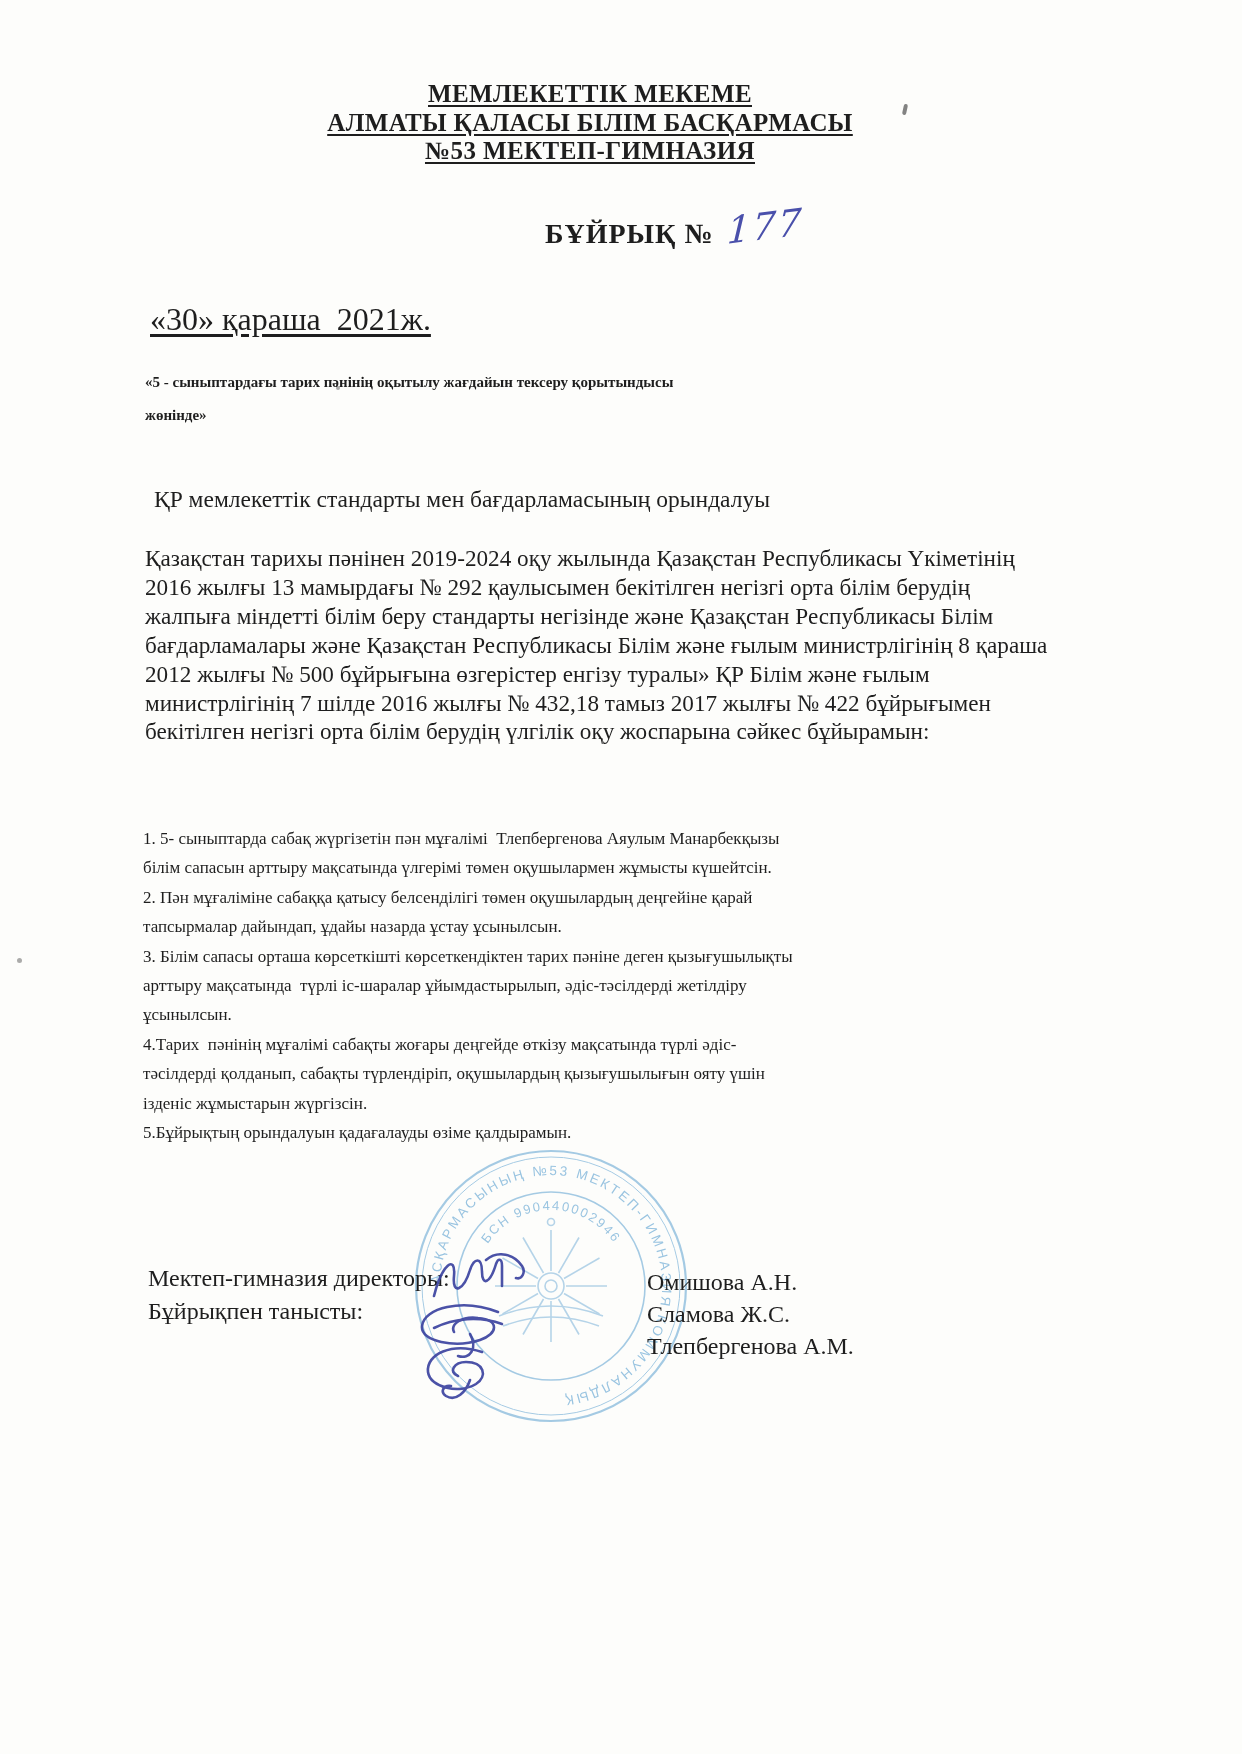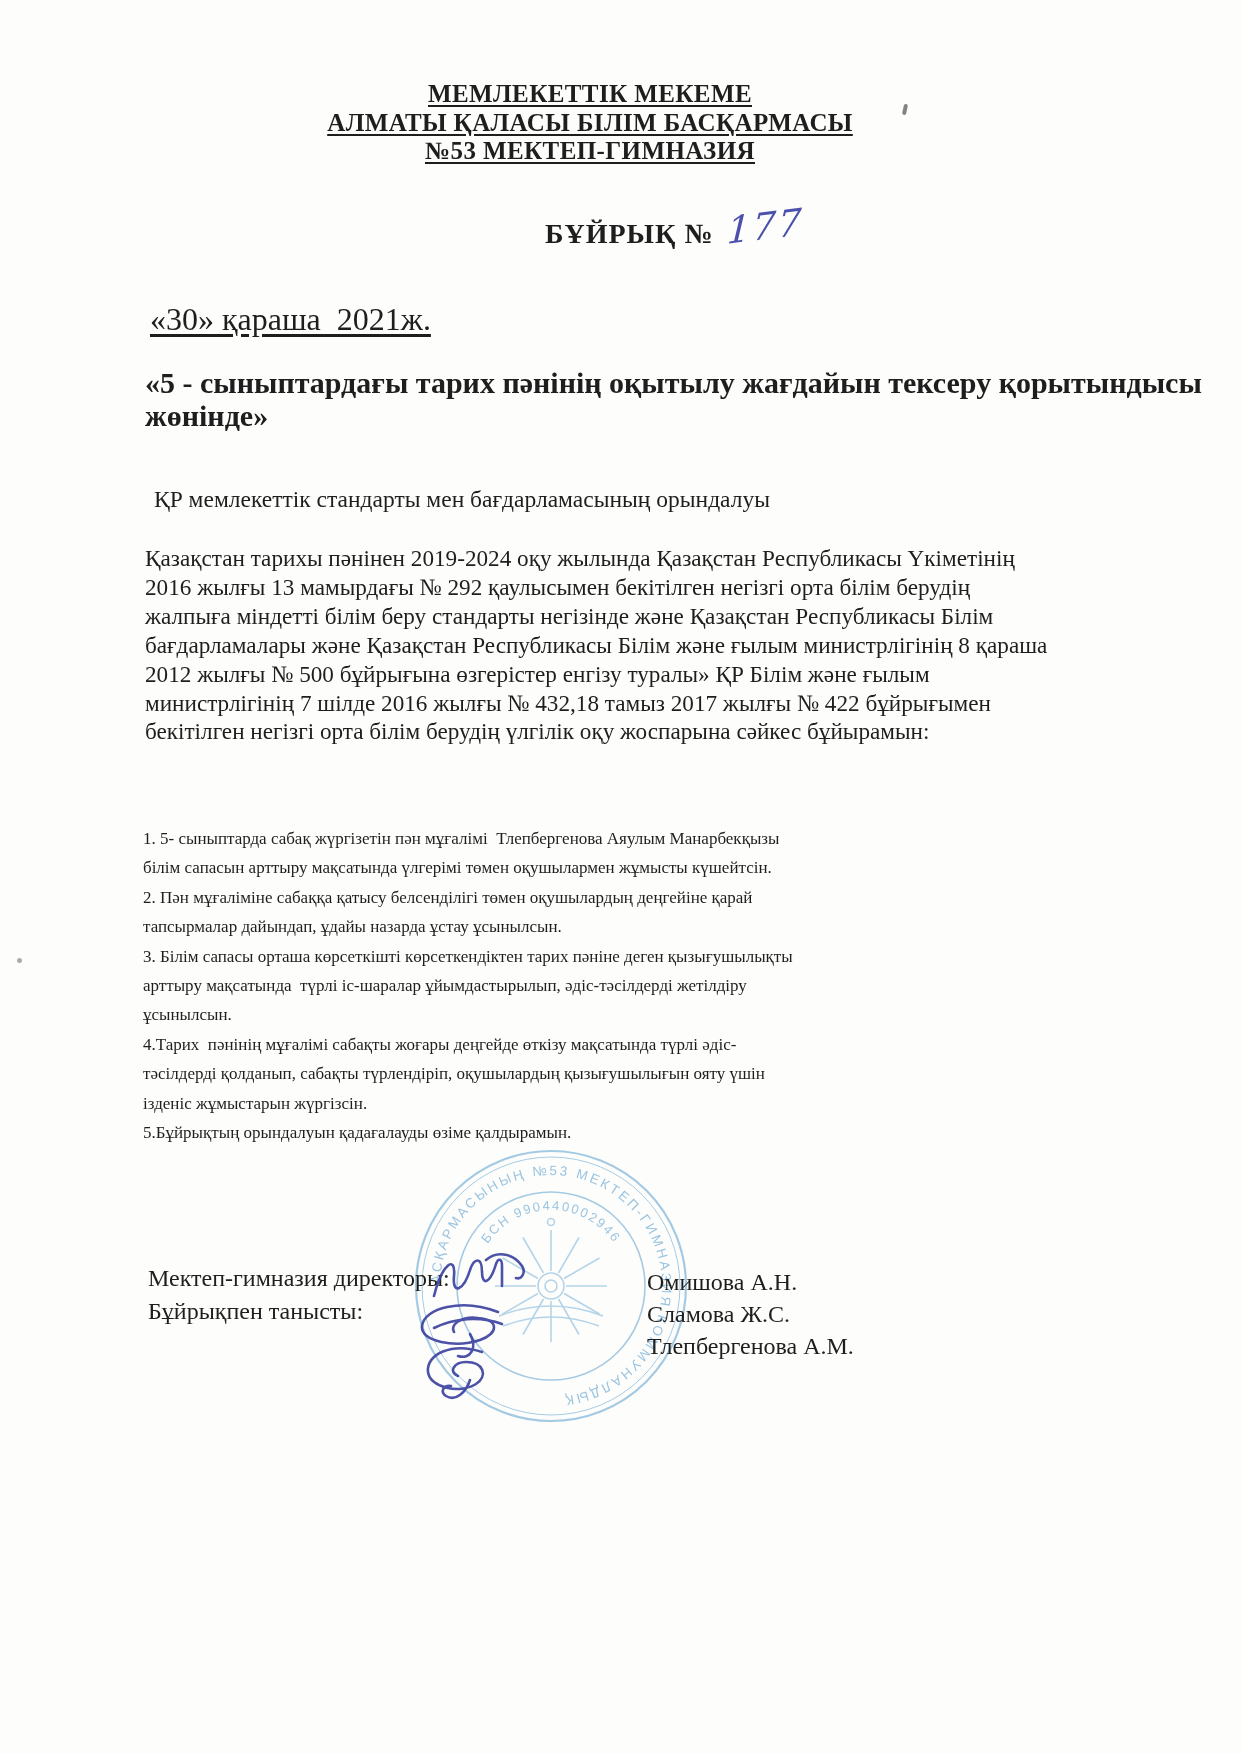--- a/index.html
+++ b/index.html
@@ -41,21 +41,21 @@
   }
 
   .date-line {
     top:301px; left:150px;
     font-size:32px;
     text-decoration:underline; text-underline-offset:4px;
   }
 
   .subject {
     top:366px; left:145px;
-    font-weight:bold; font-size:30px; line-height:33px;
+    font-weight:bold; font-size:15px; line-height:33px;
   }
 
   .intro-line { top:486px; left:154px; font-size:23.5px; }
 
   .body-par { top:544px; left:145px; font-size:23.2px; line-height:28.9px; }
 
   .items-par { top:824px; left:143px; font-size:17px; line-height:29.4px; }
 
   
   .sig-labels { top:1262px; left:148px; font-size:24px; line-height:32.5px; }

